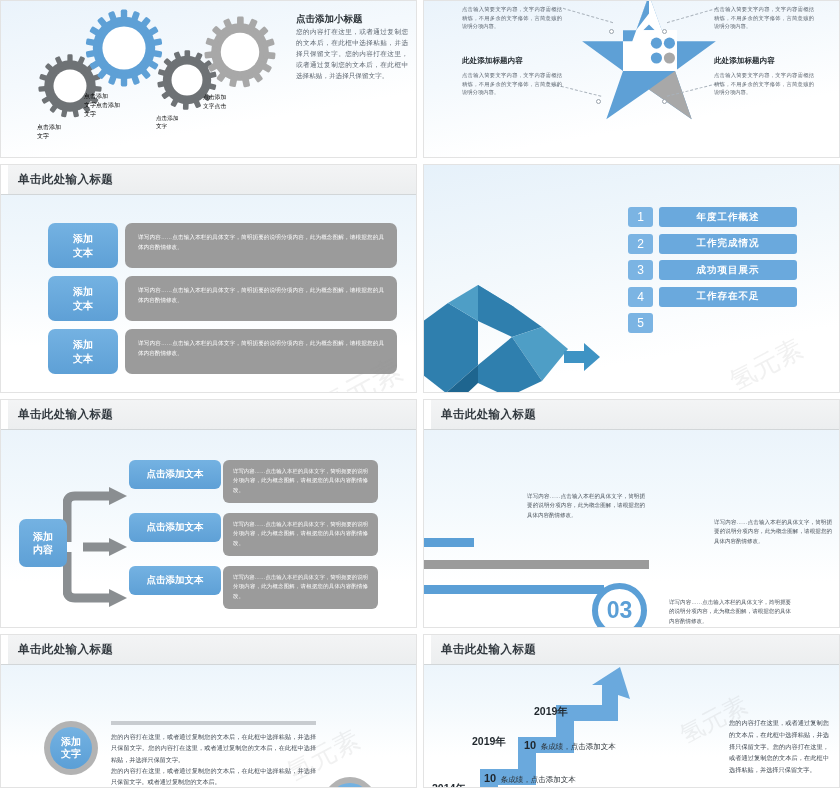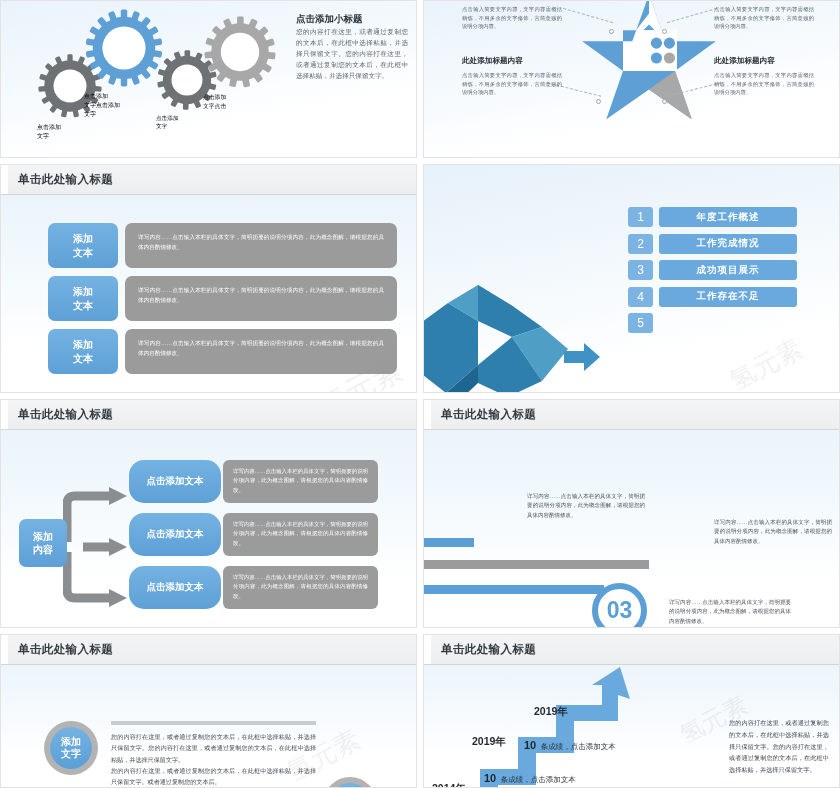--- a/index.html
+++ b/index.html
@@ -96,21 +96,21 @@
   .origami { position: absolute; left: -8px; top: 108px; width: 185px; height: 125px; }
 
   
   .f-src {
     position: absolute; left: 18px; top: 89px; width: 48px; height: 48px;
     border-radius: 7px; background: linear-gradient(180deg,#74b2e2,#5ea0d6);
     color: #fff; font-weight: bold; font-size: 10px; line-height: 1.3;
     display: flex; align-items: center; justify-content: center; text-align: center;
   }
   .f-blue {
-    position: absolute; left: 128px; width: 92px; height: 43px; border-radius: 15px;
+    position: absolute; left: 128px; width: 92px; height: 29px; border-radius: 6px;
     background: linear-gradient(180deg,#74b2e2,#5ea0d6);
     color: #fff; font-weight: bold; font-size: 9.5px;
     display: flex; align-items: center; justify-content: center;
   }
   .f-gray {
     position: absolute; left: 222px; width: 155px; height: 43px; border-radius: 6px;
     background: #9b9b9b; color: #fff; font-size: 5.4px; line-height: 1.72;
     padding: 7px 10px; text-align: justify;
   }
 

